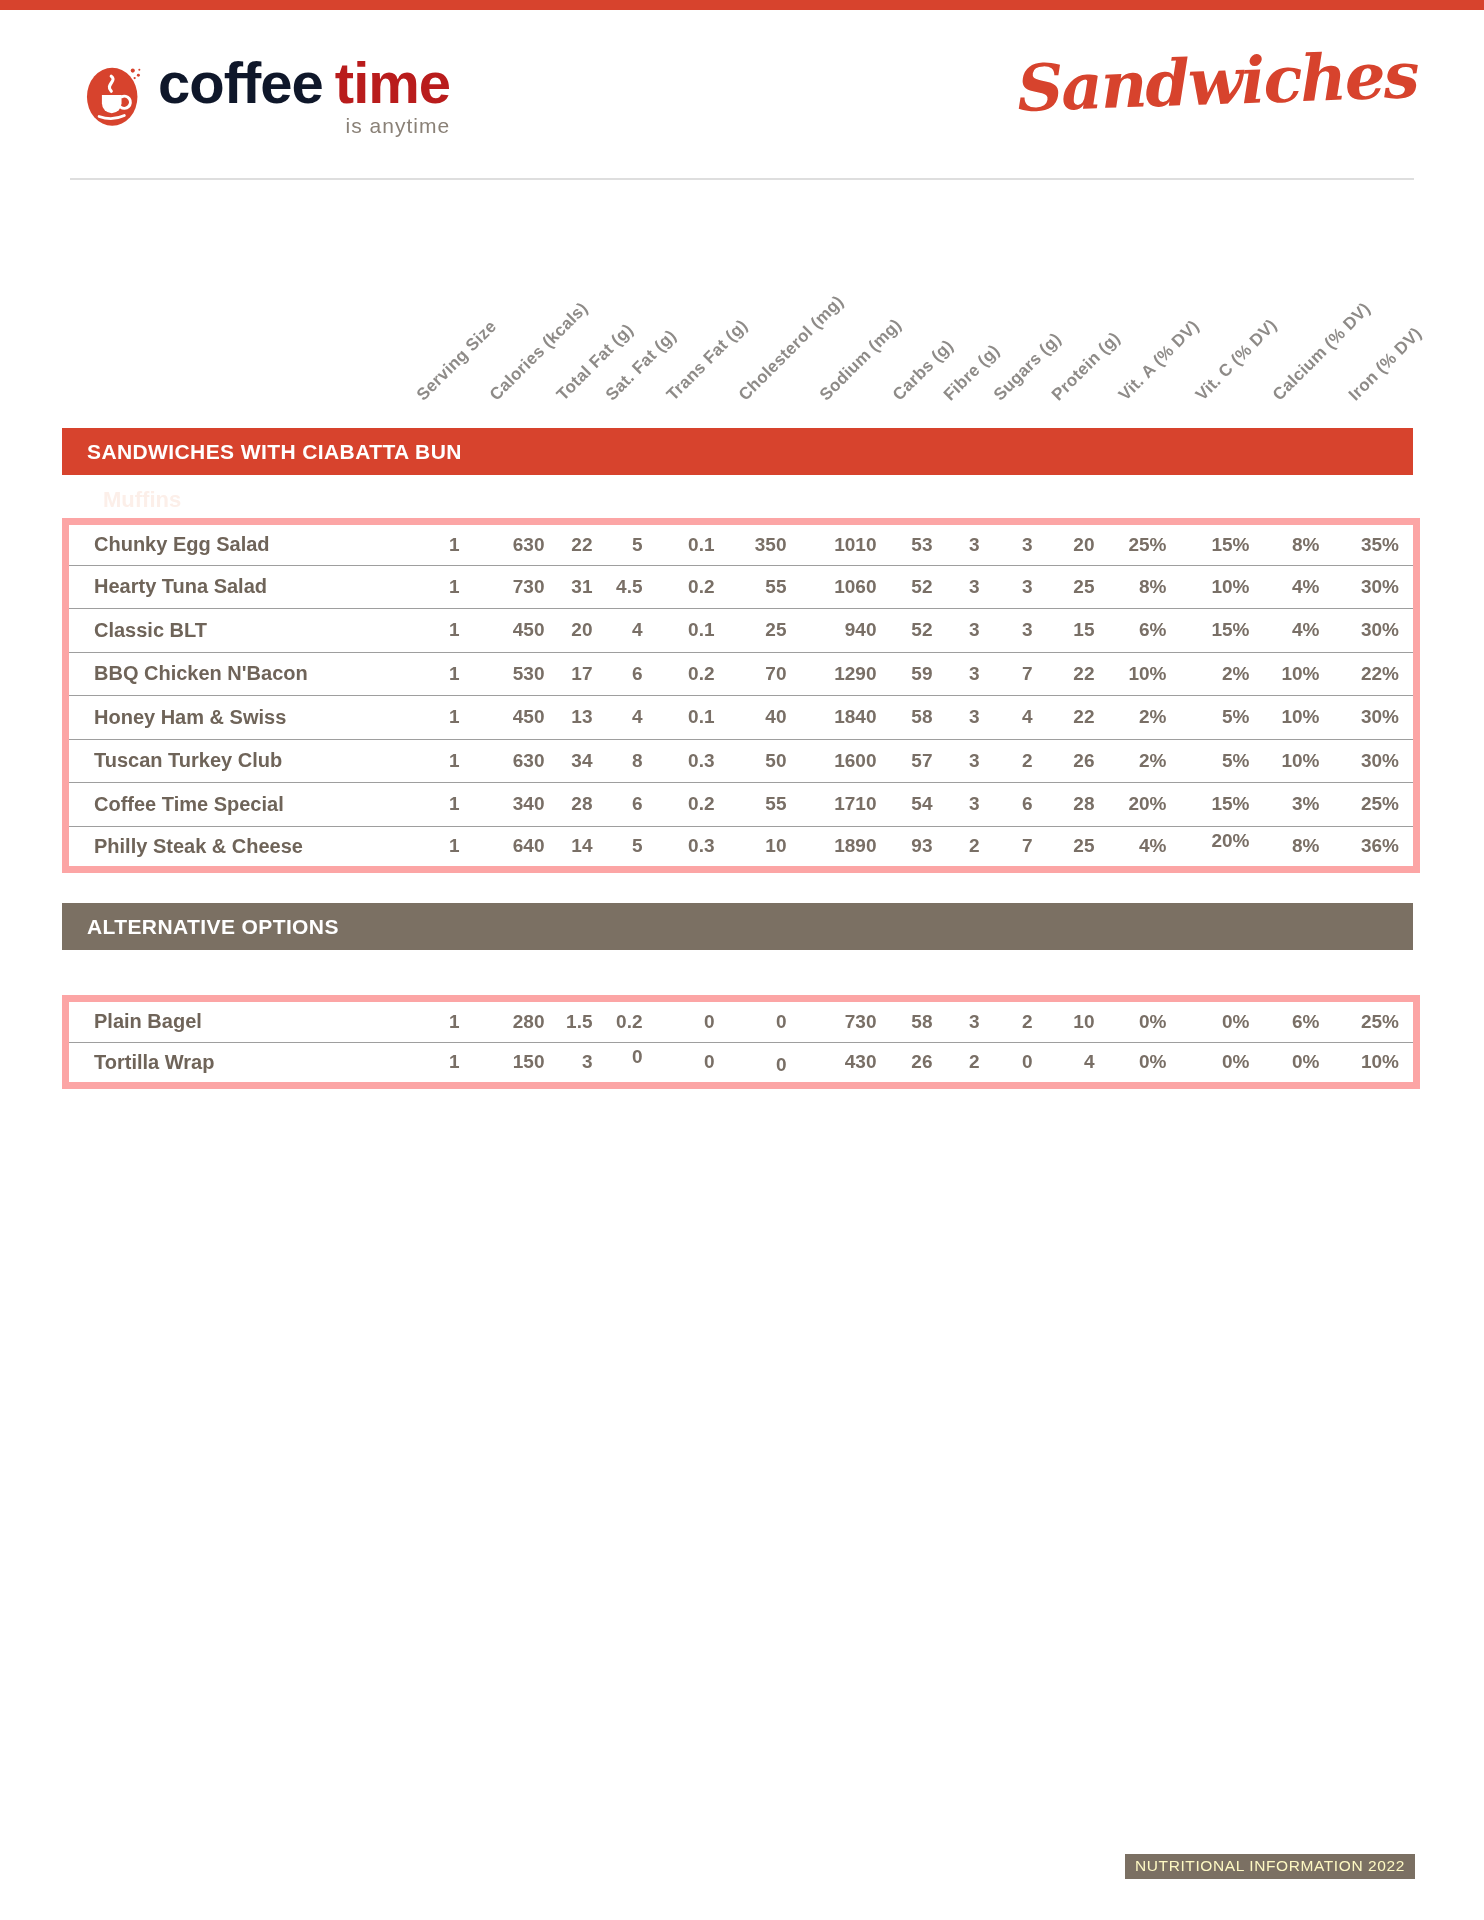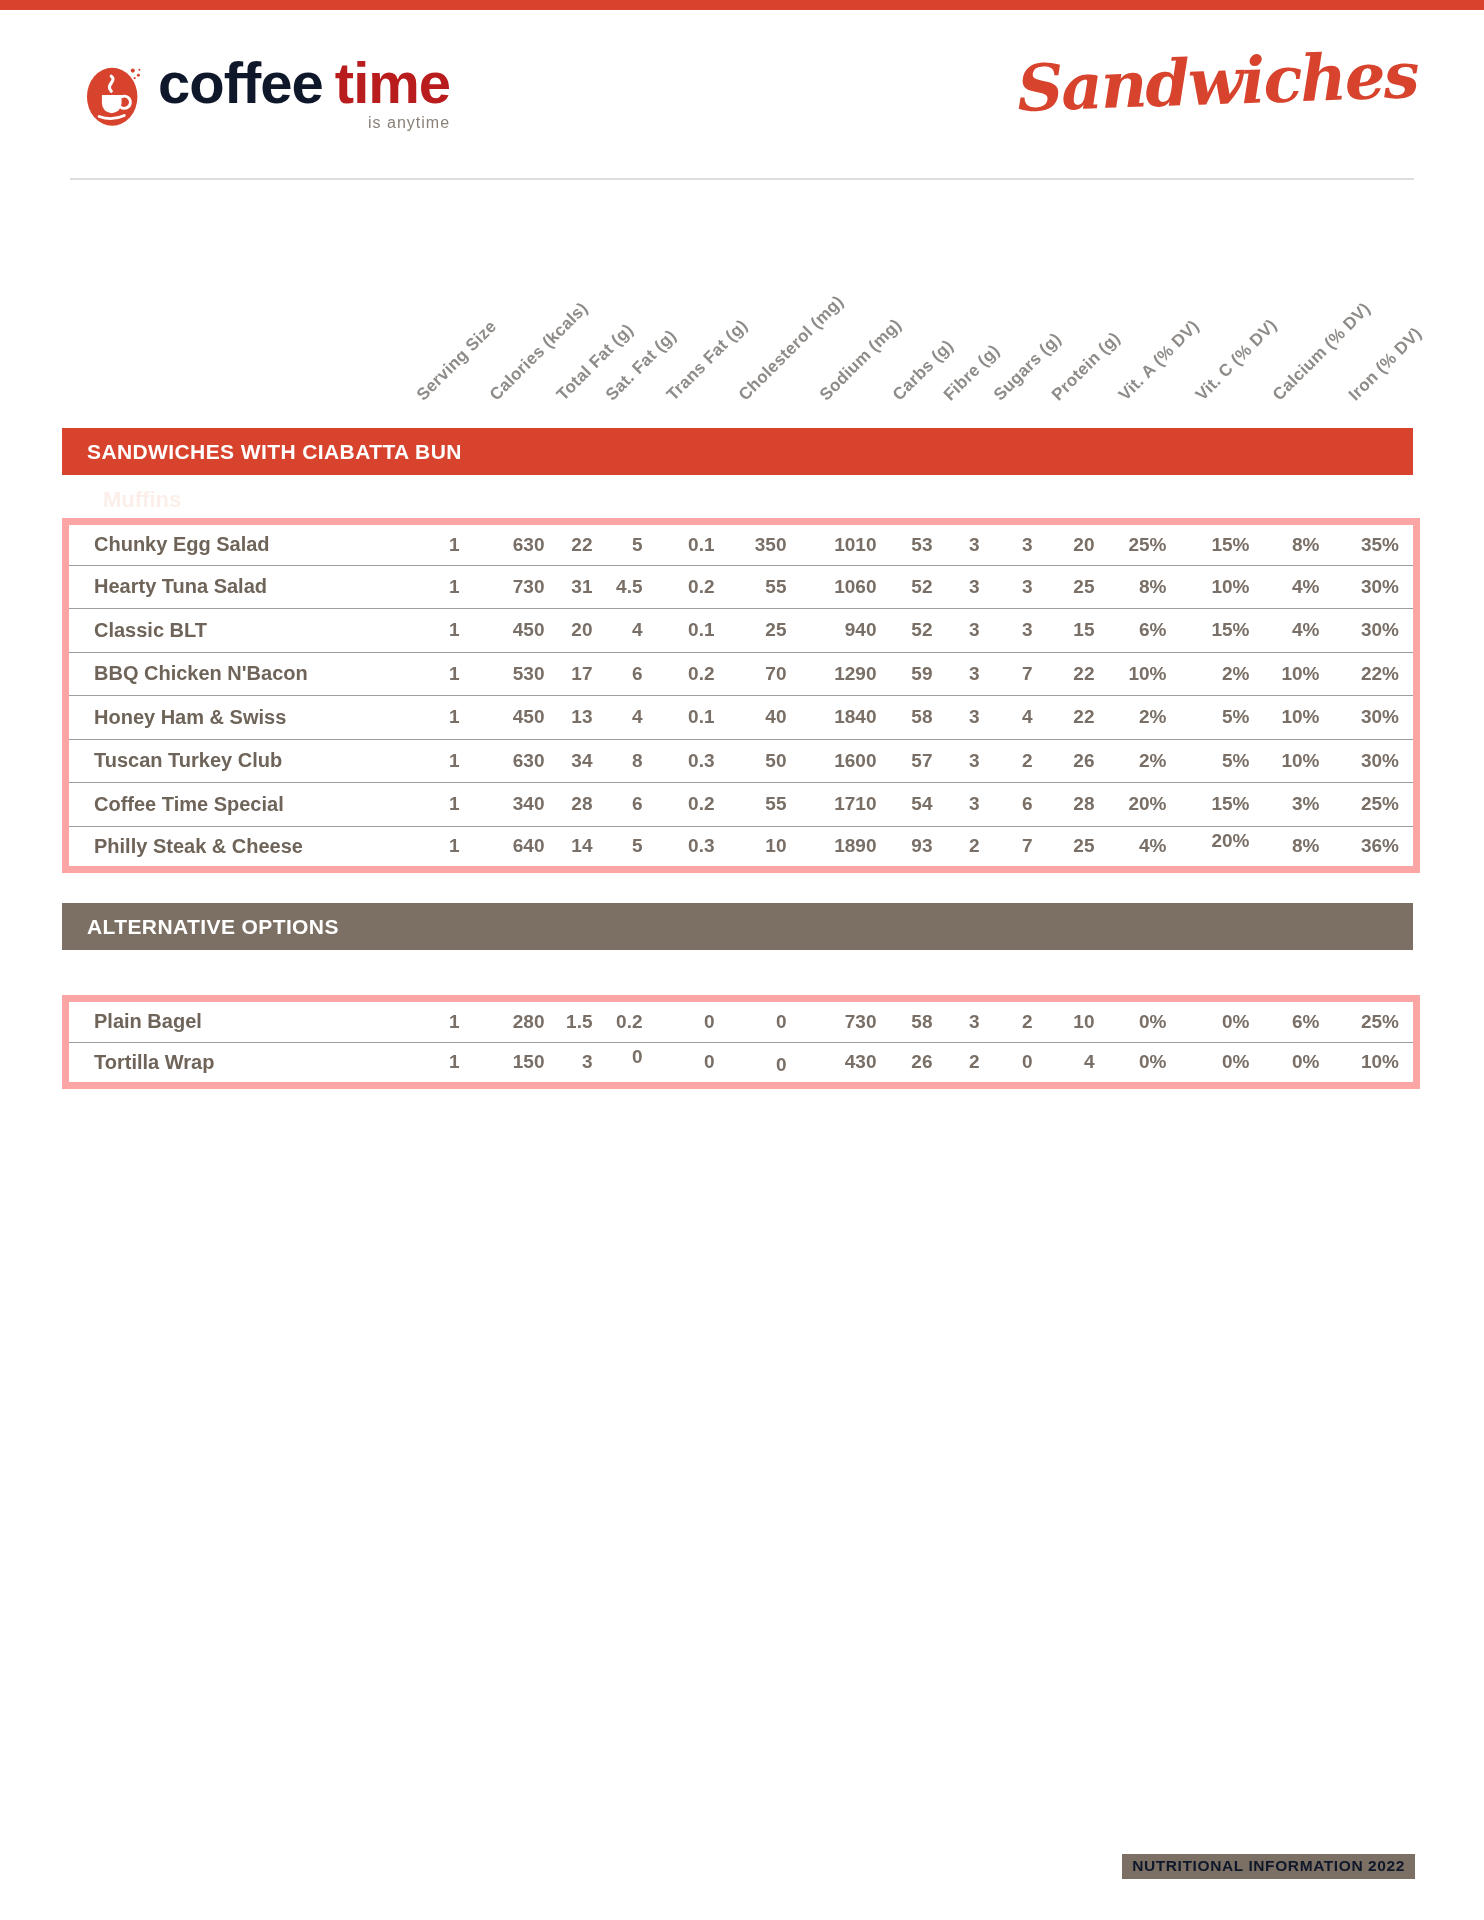--- a/index.html
+++ b/index.html
@@ -7,21 +7,21 @@
         font-family:"Liberation Sans",sans-serif;}
   .top-bar{position:absolute;left:0;top:0;width:1484px;height:10px;background:#d7432d;}
 
   
   .brand-logo{position:absolute;left:86px;top:54px;display:flex;align-items:flex-start;}
   .cup-icon{width:58px;height:68px;margin-top:6px;}
   .logo-text{margin-left:14px;}
   .logo-words{font-weight:700;font-size:58px;line-height:1;letter-spacing:-1px;}
   .w1{color:#0f172a;}
   .w2{color:#b91c1c;margin-left:12px;}
-  .tagline{color:#8a8177;font-size:16px;font-weight:400;text-align:right;margin-top:2px;letter-spacing:1px;}
+  .tagline{color:#8a8177;font-size:21px;font-weight:400;text-align:right;margin-top:2px;letter-spacing:1px;}
 
   
   .script-title{position:absolute;right:66px;top:44px;color:#d7432d;
     font-family:"DejaVu Serif",serif;font-style:italic;font-weight:700;
     font-size:64px;letter-spacing:-2px;transform:rotate(-2deg);}
 
   .divider{position:absolute;left:70px;top:178px;width:1344px;height:0;border-top:2px solid #dedede;}
 
   
   .col-headers{position:absolute;left:62px;top:238px;width:1351px;height:167px;}
@@ -47,22 +47,22 @@
   .data-table tr{height:43.5px;}
   .data-table tr + tr td{border-top:1px solid #9e9e9e;}
   .data-table td{padding:0;vertical-align:middle;}
   td.name{text-align:left;padding-left:25px;font-weight:700;font-size:20px;color:#6f6459;}
   td.v{text-align:right;padding-right:14px;font-weight:700;font-size:19px;color:#796f66;}
   td.v span{position:relative;display:inline-block;}
   .up span{top:-5px;}
   .dn span{top:3px;}
 
   
-  .badge{position:absolute;right:69px;top:1854px;background:#7b7063;color:#0f172a;
-    font-size:15.5px;font-weight:700;letter-spacing:.6px;padding:3px 10px 4px 10px;}
+  .badge{position:absolute;right:69px;top:1854px;background:#7b7063;color:#fef9c3;
+    font-size:15.5px;font-weight:400;letter-spacing:.6px;padding:3px 10px 4px 10px;}
 </style>
 </head>
 <body>
 
 <div class="page">
 
   <div class="top-bar"></div>
 
   <div class="brand-logo">
     <svg class="cup-icon" viewBox="0 0 62 70">

